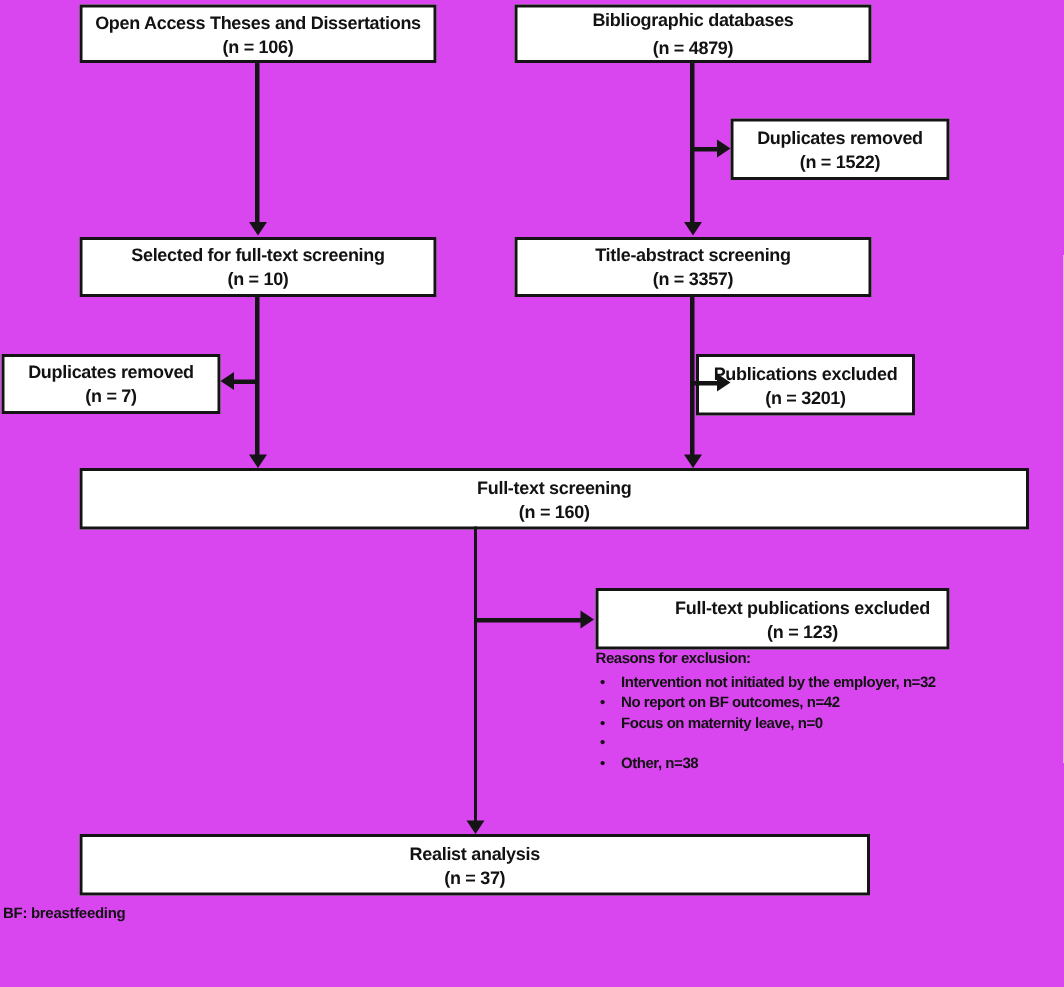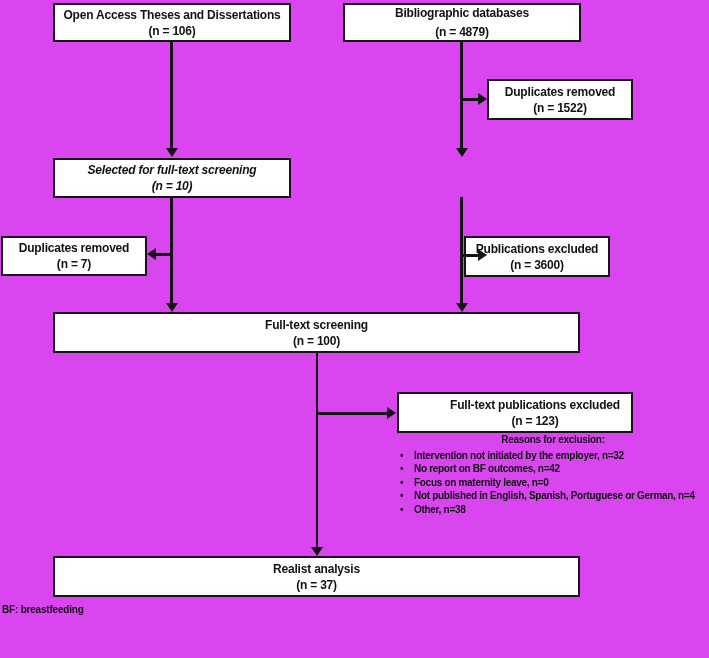--- a/index.html
+++ b/index.html
@@ -39,21 +39,21 @@
     position: absolute;
     left: 397px;
     top: 433px;
     width: 312px;
     font-weight: bold;
     font-size: 10px;
     letter-spacing: -0.3px;
     line-height: 13.6px;
     white-space: nowrap;
   }
-  .reasons-heading { margin-bottom: 2px; text-align: center; }
+  .reasons-heading { margin-bottom: 2px; }
   .reason-item { display: flex; }
   .reason-bullet { flex: 0 0 17px; padding-left: 3px; box-sizing: border-box; }
   .footnote {
     position: absolute;
     left: 2px;
     top: 604px;
     font-weight: bold;
     font-size: 10px;
     letter-spacing: -0.2px;
   }
@@ -71,39 +71,43 @@
   <div class="box" style="left:343px; top:3px; width:238px; height:39px;justify-content:space-between;">
     <div>Bibliographic databases</div>
     <div>(n = 4879)</div>
   </div>
 
   <div class="box" style="left:487px; top:79px; width:146px; height:41px;">
     <div>Duplicates removed</div>
     <div>(n = 1522)</div>
   </div>
 
-  <div class="box" style="left:53px; top:158px; width:238px; height:40px;font-style:italic;">
+  <div class="box" style="left:53px; top:158px; width:238px; height:40px;">
     <div>Selected for full-text screening</div>
     <div>(n = 10)</div>
   </div>
 
+  <div class="box" style="left:343px; top:158px; width:238px; height:40px;">
+    <div>Title-abstract screening</div>
+    <div>(n = 3357)</div>
+  </div>
 
   <div class="box" style="left:1px; top:236px; width:146px; height:40px;">
     <div>Duplicates removed</div>
     <div>(n = 7)</div>
   </div>
 
   <div class="box" style="left:464px; top:236px; width:146px; height:41px;">
     <div>Publications excluded</div>
-    <div>(n = 3600)</div>
+    <div>(n = 3201)</div>
   </div>
 
-  <div class="box" style="left:53px; top:312px; width:527px; height:41px;">
+  <div class="box" style="left:53px; top:312px; width:633px; height:41px;">
     <div>Full-text screening</div>
-    <div>(n = 100)</div>
+    <div>(n = 160)</div>
   </div>
 
   <div class="box" style="left:397px; top:392px; width:236px; height:41px;padding-left:40px;">
     <div>Full-text publications excluded</div>
     <div>(n = 123)</div>
   </div>
 
   <div class="box" style="left:53px; top:556px; width:527px; height:41px;">
     <div>Realist analysis</div>
     <div>(n = 37)</div>
@@ -118,21 +122,20 @@
     <div class="reason-item">
       <span class="reason-bullet">•</span>
       <span>No report on BF outcomes, n=42</span>
     </div>
     <div class="reason-item">
       <span class="reason-bullet">•</span>
       <span>Focus on maternity leave, n=0</span>
     </div>
     <div class="reason-item">
       <span class="reason-bullet">•</span>
-      <span>Not published in English, Spanish, Portuguese or German, n=4</span>
     </div>
     <div class="reason-item">
       <span class="reason-bullet">•</span>
       <span>Other, n=38</span>
     </div>
   </div>
 
   <div class="vline" style="left:170px; top:42px; height:107px;"></div>
   <div class="arr down" style="left:165.5px; top:148px;"></div>
 

